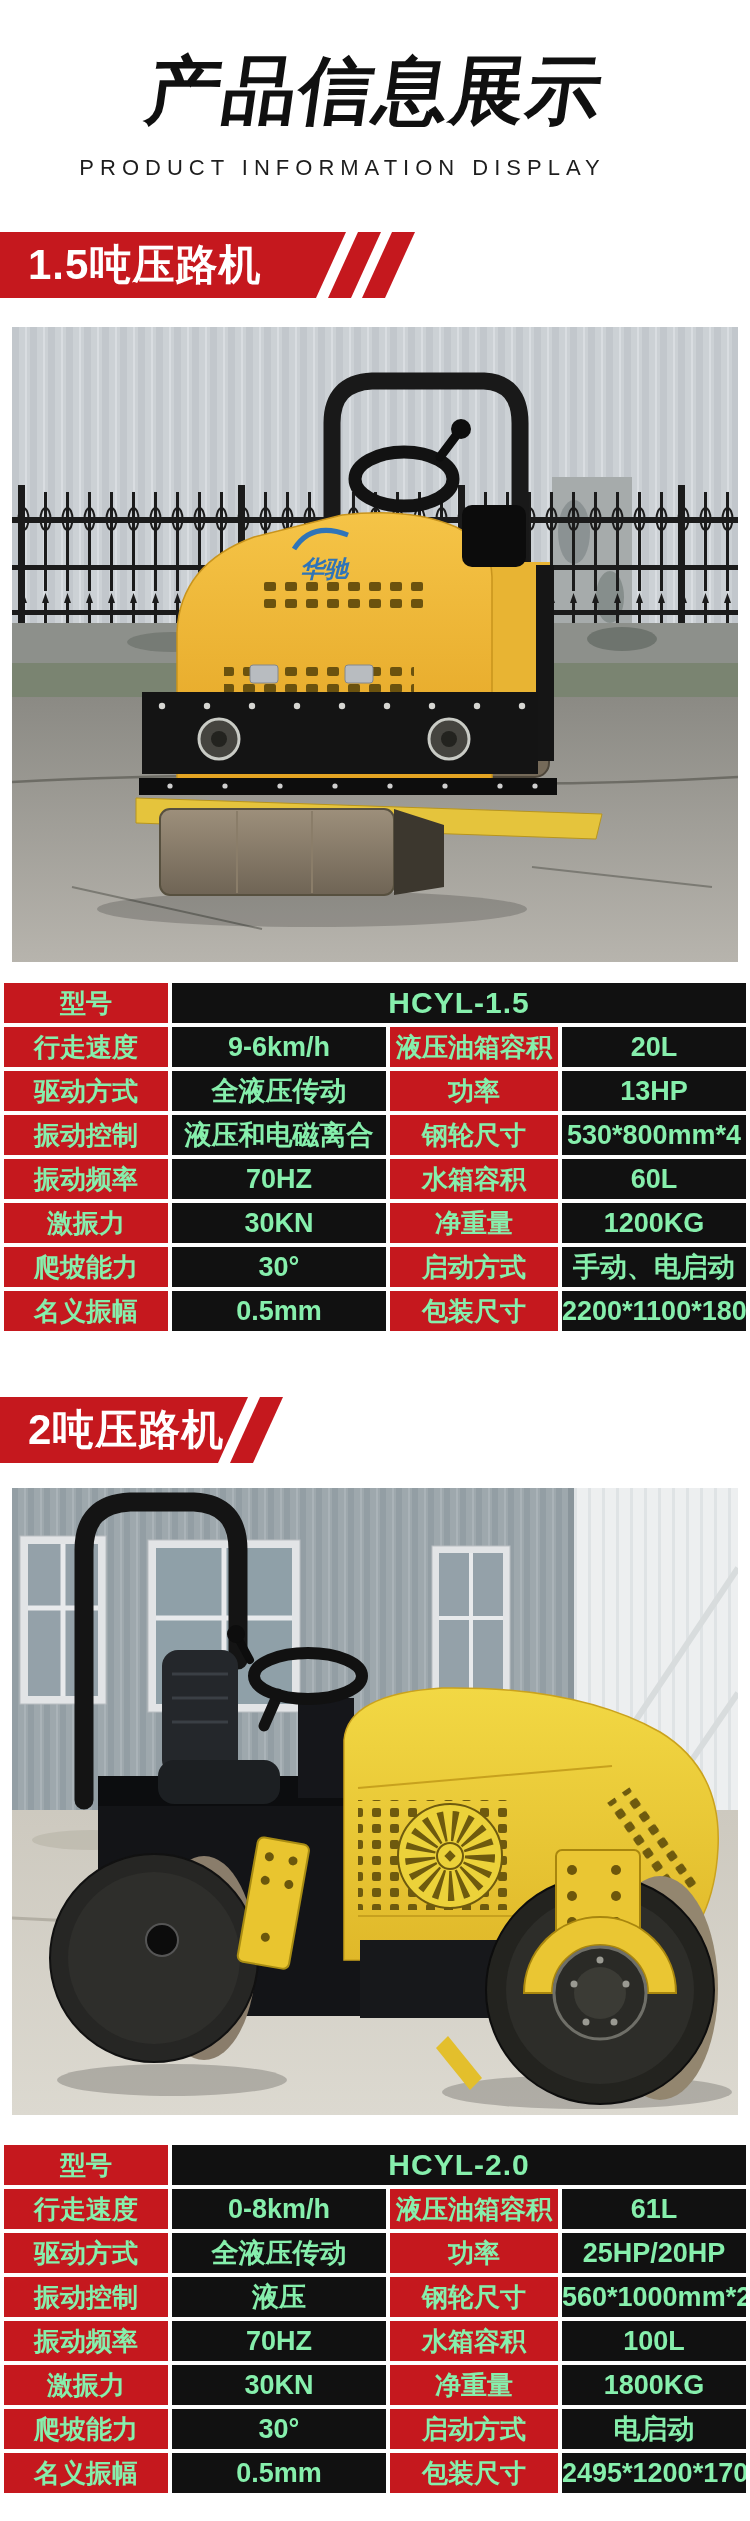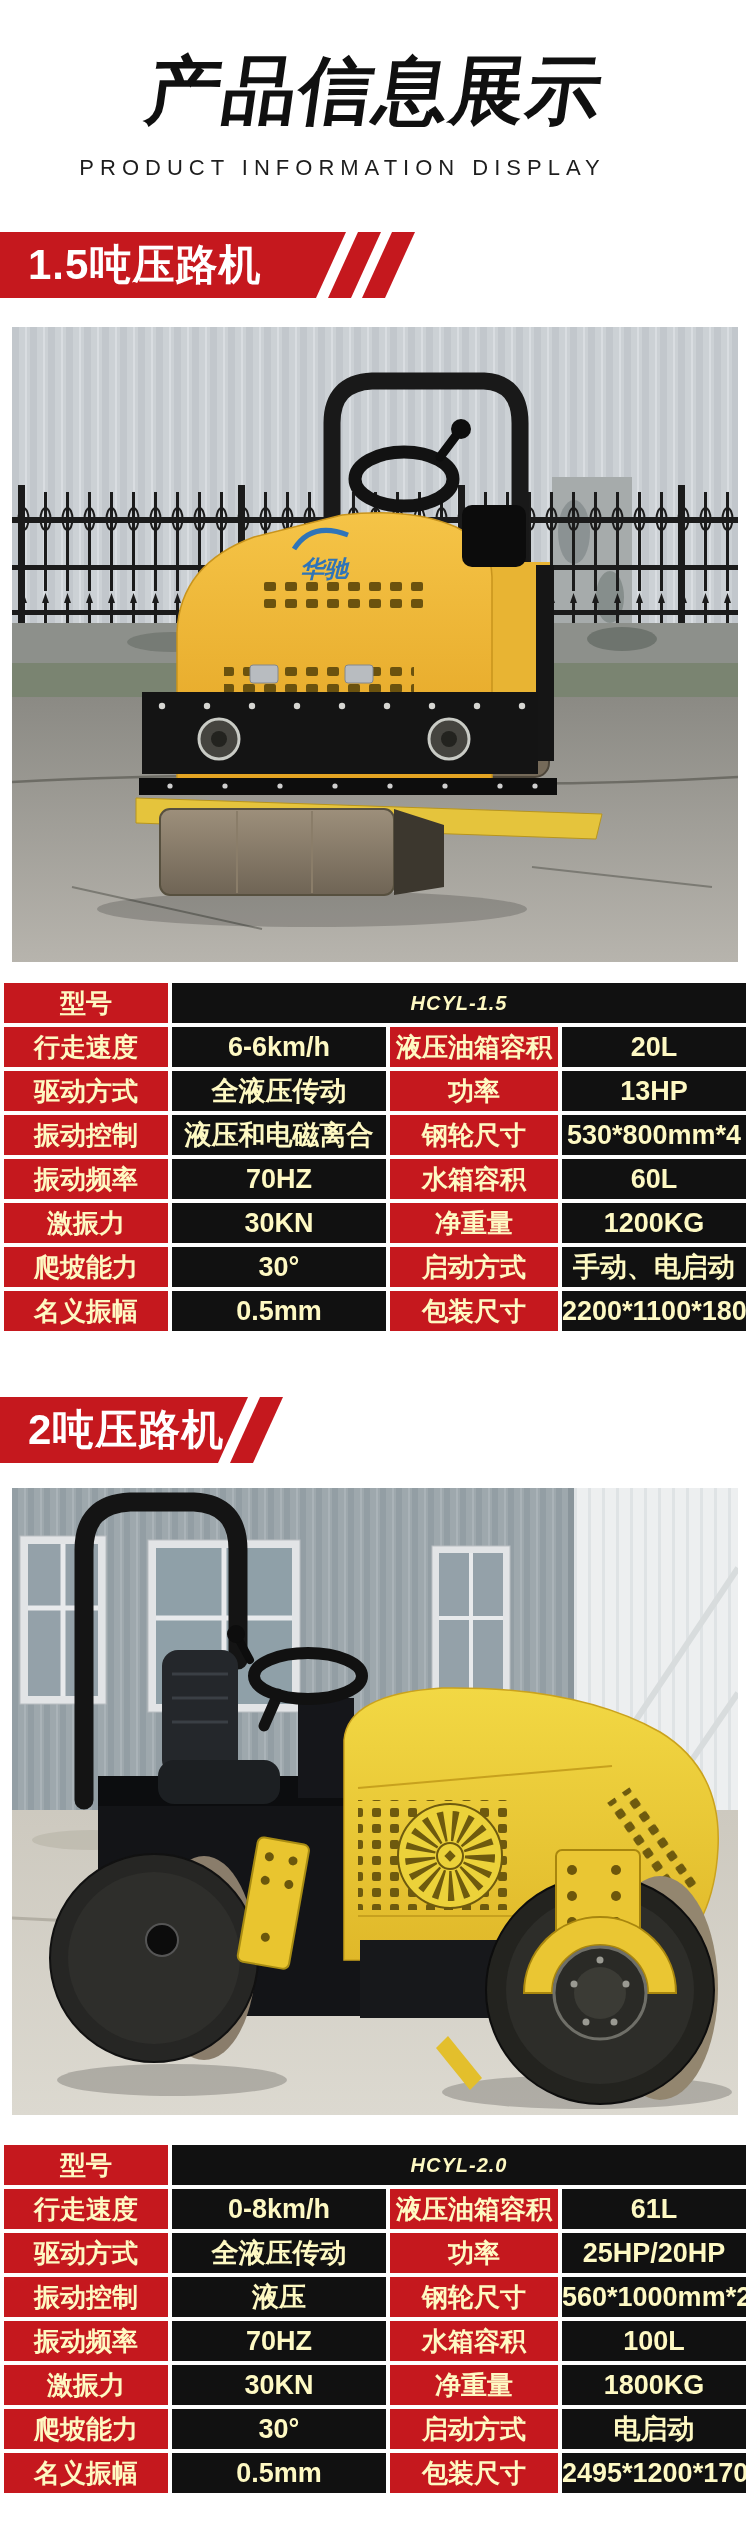--- a/index.html
+++ b/index.html
@@ -21,24 +21,24 @@
   .banner.b2 .s1{clip-path:polygon(260px 0,283px 0,253px 66px,230px 66px);}
   .banner .label{position:absolute;left:28px;top:0;height:66px;line-height:66px;
       font-size:42px;font-weight:bold;color:#ffffff;z-index:2;letter-spacing:1px;}
   
   .photo{position:absolute;left:12px;width:726px;border-radius:7px;}
   .photo svg{display:block;width:100%;height:100%;}
   
   table.spec{position:absolute;left:0;width:750px;border-collapse:separate;border-spacing:4px;
       table-layout:fixed;}
   table.spec td{height:40px;padding:0;text-align:center;vertical-align:middle;
-      color:#fef9c3;font-weight:bold;overflow:hidden;white-space:nowrap;}
+      color:#86efac;font-weight:bold;overflow:hidden;white-space:nowrap;}
   td.lbl{background:#c5181e;font-size:26px;}
   td.val{background:#111111;font-size:27px;}
-  td.model{font-size:20px;letter-spacing:1px;font-style:italic;}
+  td.model{font-size:30px;letter-spacing:1px;}
   .s25{font-size:25px;} .s24{font-size:24px;} .s23{font-size:23px;margin-left:23px;} .s21{font-size:21px;}
 </style>
 </head>
 <body>
 
 <div class="page">
 
   <div class="page-title">产品信息展示</div>
   <div class="page-subtitle">PRODUCT INFORMATION DISPLAY</div>
 
@@ -167,21 +167,21 @@
         <col style="width:168px">
         <col style="width:184px">
       </colgroup>
     <tbody>
         <tr>
       <td class="lbl">型号</td>
       <td class="val model" colspan="3">HCYL-1.5</td>
     </tr>
     <tr>
       <td class="lbl">行走速度</td>
-      <td class="val">6-6km/h</td>
+      <td class="val">9-6km/h</td>
       <td class="lbl s23">液压油箱容积</td>
       <td class="val">20L</td>
     </tr>
     <tr>
       <td class="lbl">驱动方式</td>
       <td class="val">全液压传动</td>
       <td class="lbl">功率</td>
       <td class="val">13HP</td>
     </tr>
     <tr>

